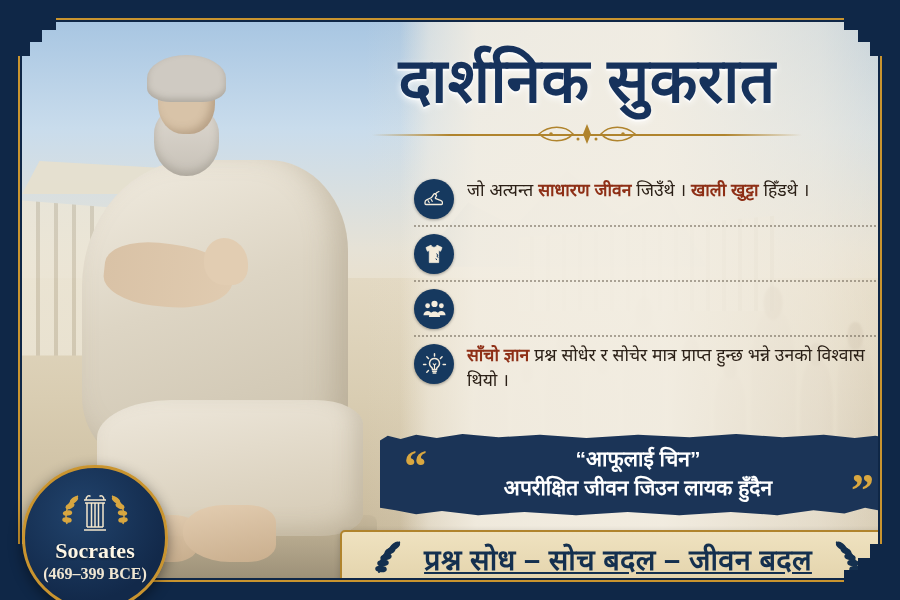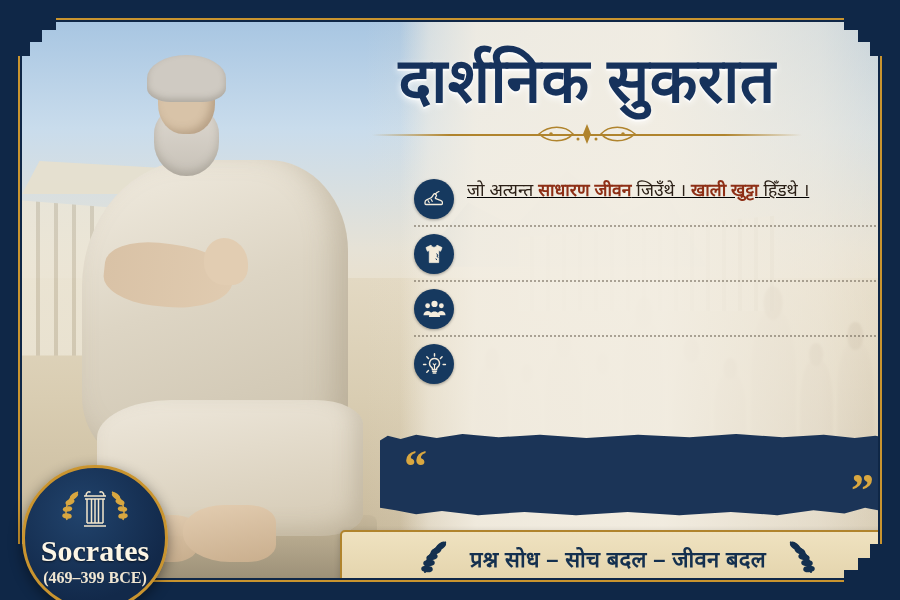--- a/index.html
+++ b/index.html
@@ -188,21 +188,20 @@
   .divider .orn{
     position:absolute;left:50%;top:0;transform:translateX(-50%);
     width:120px;height:22px;
   }
 
   
   .bullets{position:absolute;left:392px;top:150px;width:482px;}
   .bullet{
     display:flex;align-items:flex-start;gap:13px;
     padding:5px 0 6px 0;
-    text-decoration:underline;
   }
   .bullet + .bullet{
     border-top:2px dotted rgba(110,100,86,.55);
   }
   .bicon{
     flex:0 0 auto;width:40px;height:40px;border-radius:50%;
     background:#16395f;
     display:flex;align-items:center;justify-content:center;
     box-shadow:0 1px 3px rgba(0,0,0,.35);
     margin-top:2px;
@@ -241,35 +240,35 @@
 
   
   .banner{
     position:absolute;left:318px;top:508px;width:552px;height:52px;
     background:linear-gradient(180deg,#efe2c0,#e3d3ab);
     border:2px solid #b0842d;border-radius:5px;
     display:flex;align-items:center;justify-content:center;gap:14px;
     box-shadow:0 2px 6px rgba(0,0,0,.2);
   }
   .banner-text{
-    color:#14304f;font-size:22px;font-weight:bold;letter-spacing:.3px;
+    color:#14304f;font-size:29px;font-weight:bold;letter-spacing:.3px;text-decoration:underline;
   }
 
   
   .badge{
     position:absolute;left:22px;top:465px;width:140px;height:140px;
     border-radius:50%;
     background:radial-gradient(circle at 40% 32%,#21436c,#12294a 70%);
     border:3px solid #c9942f;
     display:flex;flex-direction:column;align-items:center;justify-content:center;
     box-shadow:0 4px 14px rgba(0,0,0,.45);
   }
   .badge-emblem{margin-top:-4px;}
   .badge-name{
-    color:#fdf6e6;font-size:30px;font-weight:bold;
+    color:#fdf6e6;font-size:22px;font-weight:bold;
     font-family:"Liberation Serif", serif;margin-top:2px;
     text-shadow:0 1px 2px rgba(0,0,0,.6);
   }
   .badge-dates{
     color:#f0e6d2;font-size:16px;font-weight:bold;
     font-family:"Liberation Serif", serif;margin-top:1px;
   }
 </style>
 </head>
 <body>
@@ -377,27 +376,34 @@
         <div class="bicon">
           <svg width="25" height="25" viewBox="0 0 24 24">
             <path d="M12 6.2a4.7 4.7 0 0 0-2.8 8.5c.5.4.8 1 .8 1.6v.5h4v-.5c0-.6.3-1.2.8-1.6A4.7 4.7 0 0 0 12 6.2z" fill="none" stroke="#f4ecdc" stroke-width="1.4"></path>
             <path d="M10.2 18.4h3.6M10.7 20.2h2.6" stroke="#f4ecdc" stroke-width="1.4" stroke-linecap="round"></path>
             <path d="M12 12.6v3.2M12 12.6l-1.2-1.3M12 12.6l1.2-1.3" stroke="#f4ecdc" stroke-width="1.1" stroke-linecap="round" fill="none"></path>
             <g stroke="#f4ecdc" stroke-width="1.4" stroke-linecap="round">
               <path d="M12 1.6v2.2M4.6 4.6l1.6 1.6M1.5 12h2.2M19.3 4.6l-1.6 1.6M22.5 12h-2.2M4.6 19.4l1.6-1.6"></path>
             </g>
           </svg>
         </div>
+        <div class="btext">
+          <span><b>साँचो ज्ञान</b><span> प्रश्न सोधेर र सोचेर मात्र प्राप्त हुन्छ भन्ने उनको विश्वास थियो ।</span></span>
+        </div>
       </div>
 
     </div>
 
     <div class="quote">
       <div class="quote-bg"></div>
       <div class="q-mark q-open">“</div>
+      <div class="q-text">
+        <div>“आफूलाई चिन”</div>
+        <div>अपरीक्षित जीवन जिउन लायक हुँदैन</div>
+      </div>
       <div class="q-mark q-close">”</div>
     </div>
 
     <div class="banner">
       <svg width="40" height="40" viewBox="0 0 40 40">
         <g stroke="#14304f" stroke-width="1.6" fill="#14304f">
           <path d="M30 4 C16 10, 8 22, 9 35" fill="none"></path>
           <ellipse cx="25" cy="8" rx="5" ry="2.4" transform="rotate(-38 25 8)"></ellipse>
           <ellipse cx="20" cy="13" rx="5" ry="2.4" transform="rotate(-28 20 13)"></ellipse>
           <ellipse cx="16" cy="19" rx="5" ry="2.4" transform="rotate(-16 16 19)"></ellipse>

